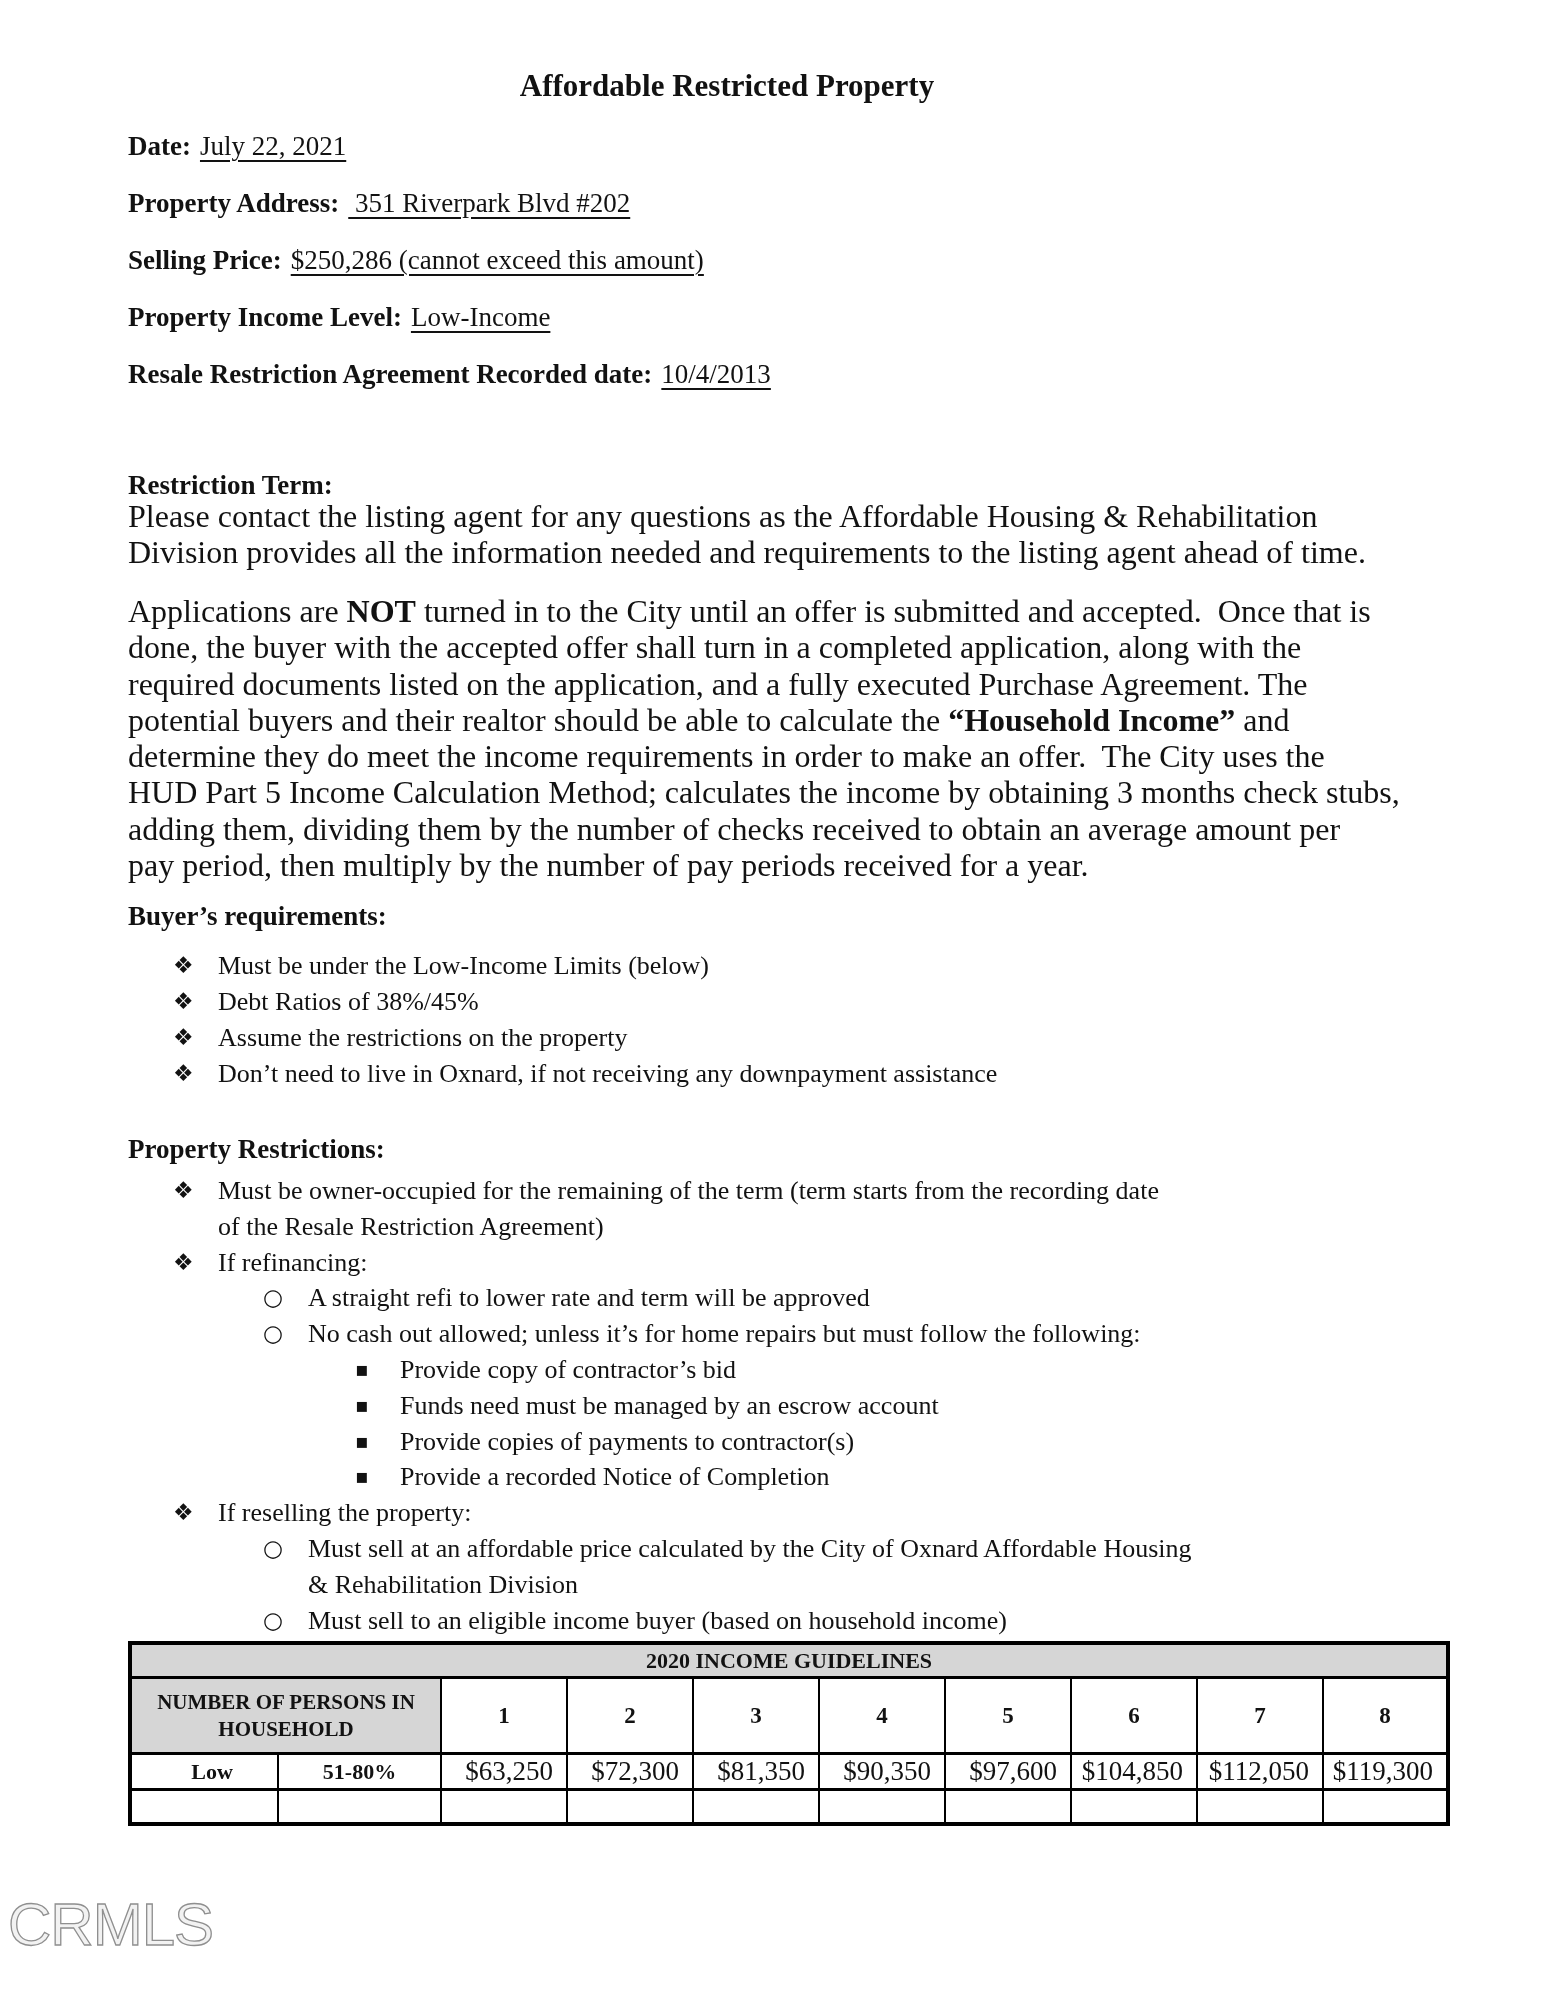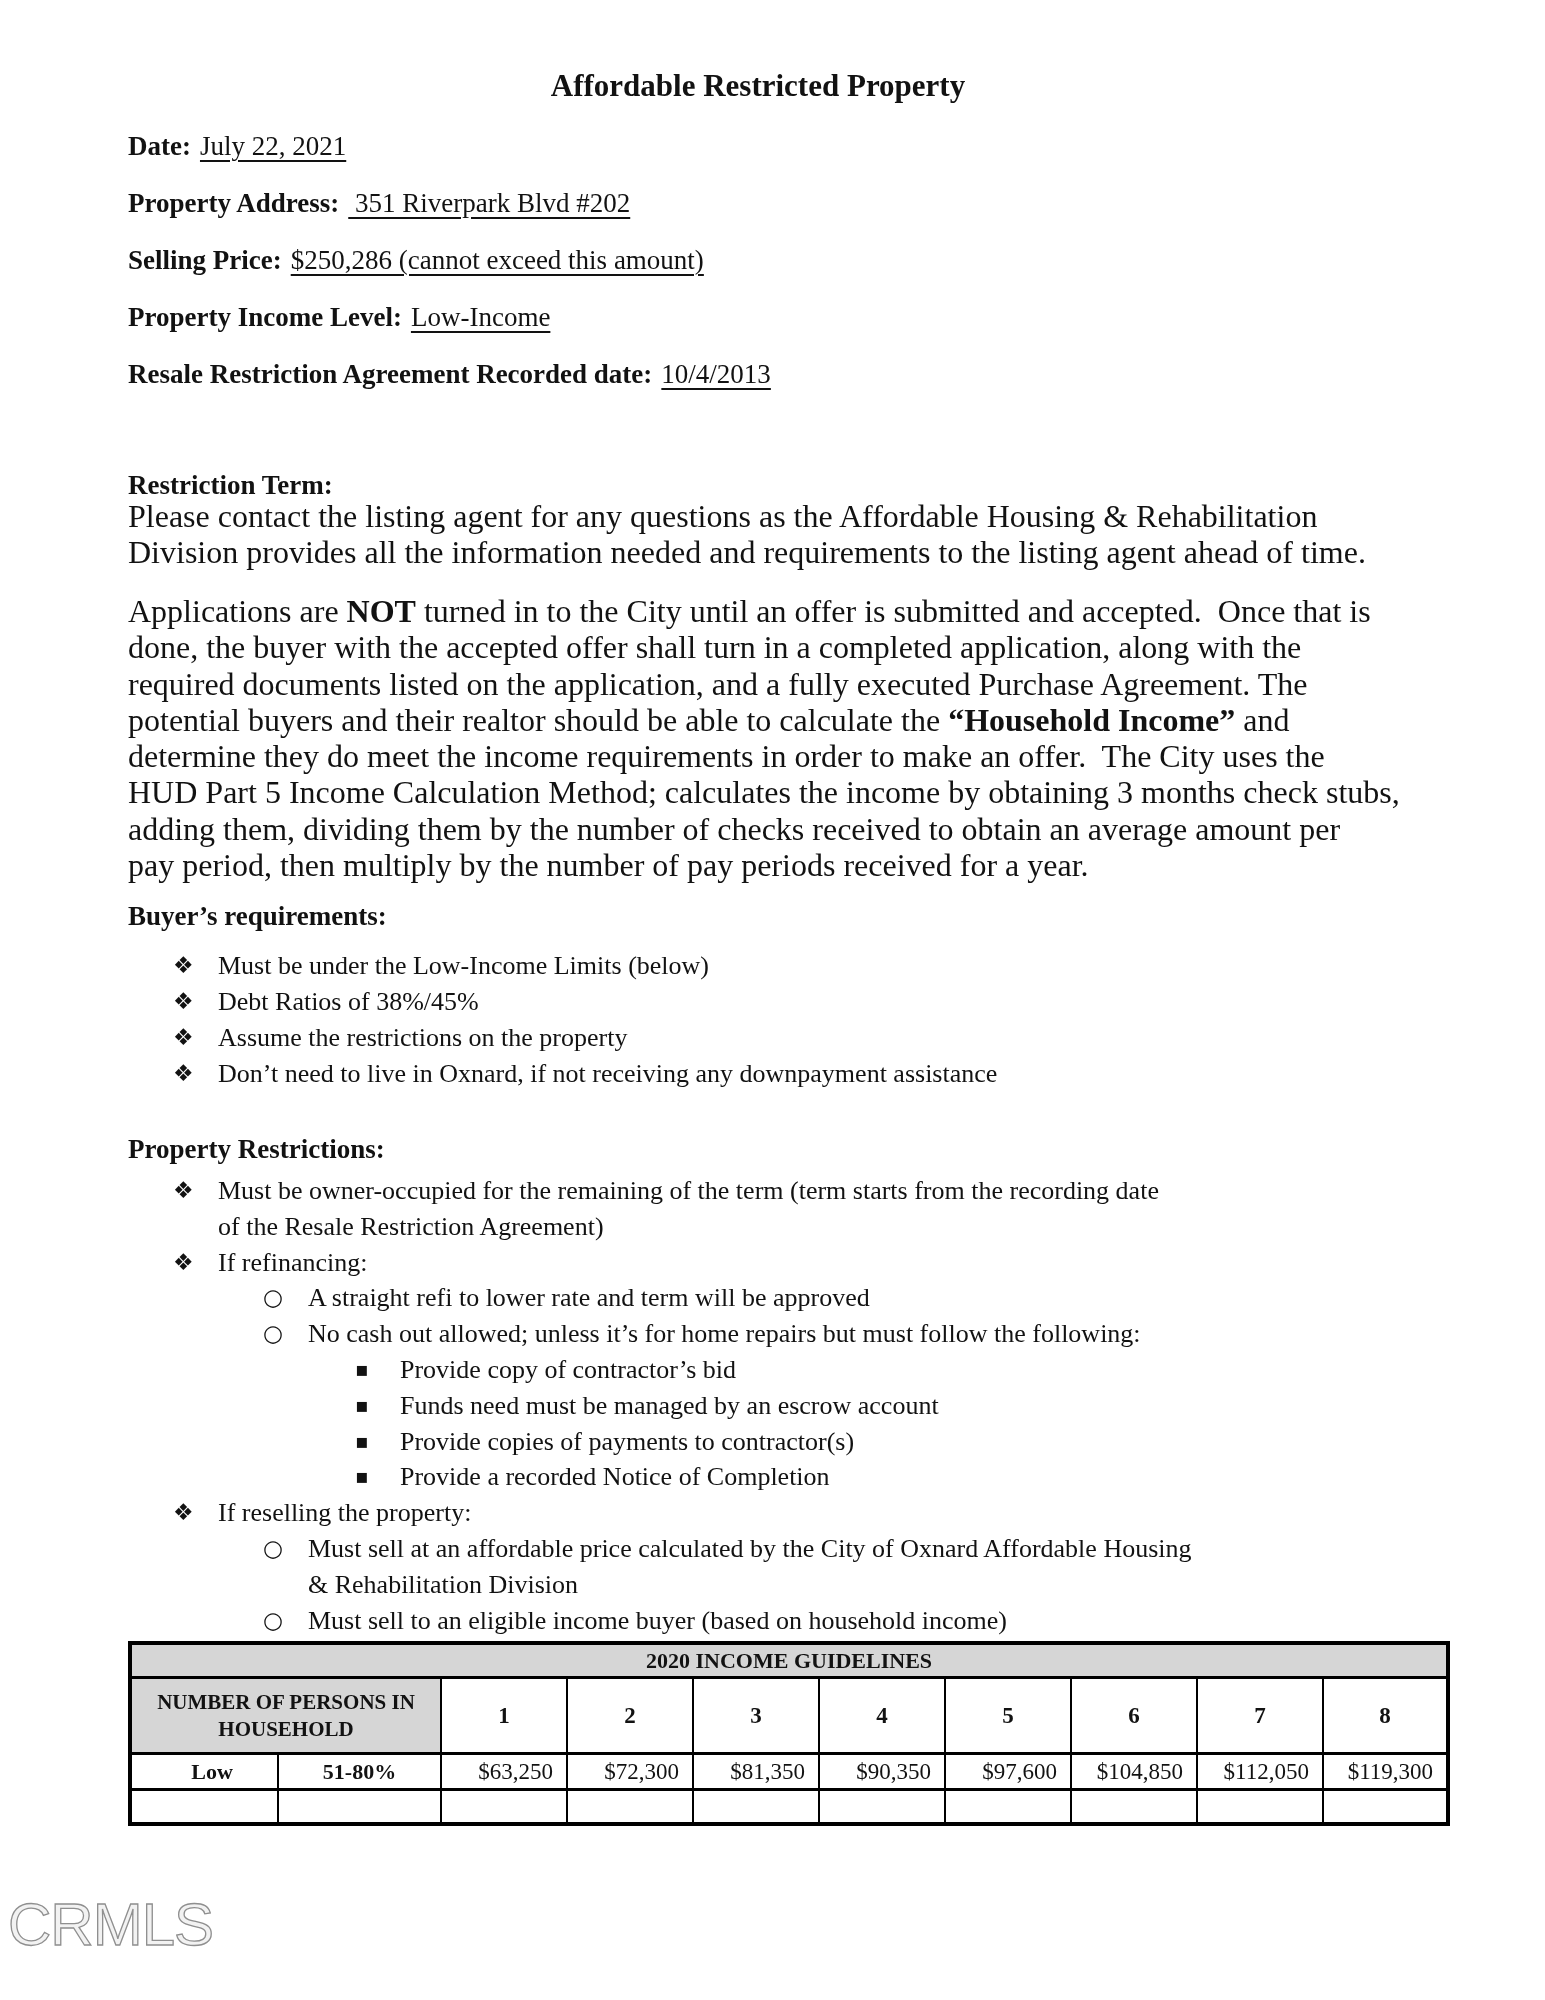--- a/index.html
+++ b/index.html
@@ -12,21 +12,20 @@
     overflow:hidden;
   }
   .abs { position:absolute; left:128px; }
 
   .doc-title {
     left:0; width:1454px; top:68px;
     text-align:center;
     font-weight:bold;
     font-size:31px;
     letter-spacing:0px;
-    margin-left:31px;
   }
 
   .field { font-size:27px; white-space:nowrap; }
   .flabel { font-weight:bold; }
   .fvalue {
     margin-left:9px;
     text-decoration:underline;
     text-decoration-thickness:2px;
     text-underline-offset:5px;
   }
@@ -79,21 +78,21 @@
   .t-persons {
     background:#d6d6d6;
     font-weight:bold; font-size:21px; text-align:center;
     line-height:1.25;
     height:73px;
     padding:0 14px !important;
   }
   .t-num { font-weight:bold; font-size:23px; text-align:center; height:73px; }
   .t-low { font-weight:bold; font-size:22px; text-align:center; padding-left:15px !important; height:33px; }
   .t-range { font-weight:bold; font-size:22px; text-align:center; height:33px; }
-  .t-money { font-size:23px; text-align:right; padding-right:13px !important; height:33px;margin-left:35px; }
+  .t-money { font-size:27px; text-align:right; padding-right:13px !important; height:33px;margin-left:35px; }
   .t-empty { height:31px; }
 
   .watermark {
     left:8px; top:1890px;
     font-family:"Liberation Sans", sans-serif;
     font-size:60px;
     letter-spacing:-1px;
     color:#f2f2f2;
     -webkit-text-stroke:1.3px #8f8f8f;
   }

